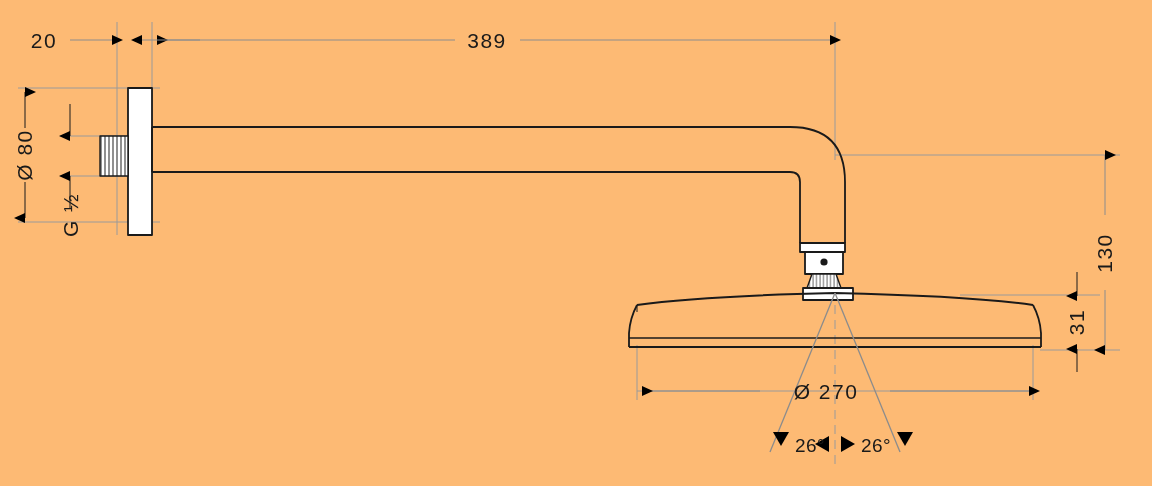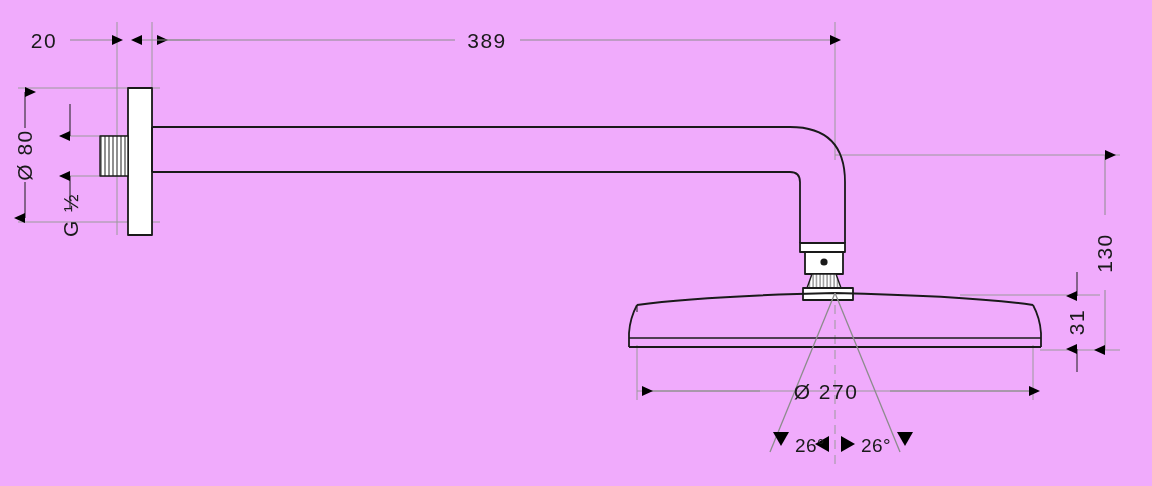--- a/index.html
+++ b/index.html
@@ -4,21 +4,21 @@
 <style>
   html, body {
     margin: 0;
     padding: 0;
     background: #ffffff;
   }
   #drawing-root {
     position: relative;
     width: 1152px;
     height: 486px;
-    background: #f0abfc;
+    background: #fdba74;
     font-family: "Liberation Sans", sans-serif;
     overflow: hidden;
   }
   #drawing-svg {
     position: absolute;
     left: 0;
     top: 0;
   }
   .dim-text {
     font-family: "Liberation Sans", sans-serif;

